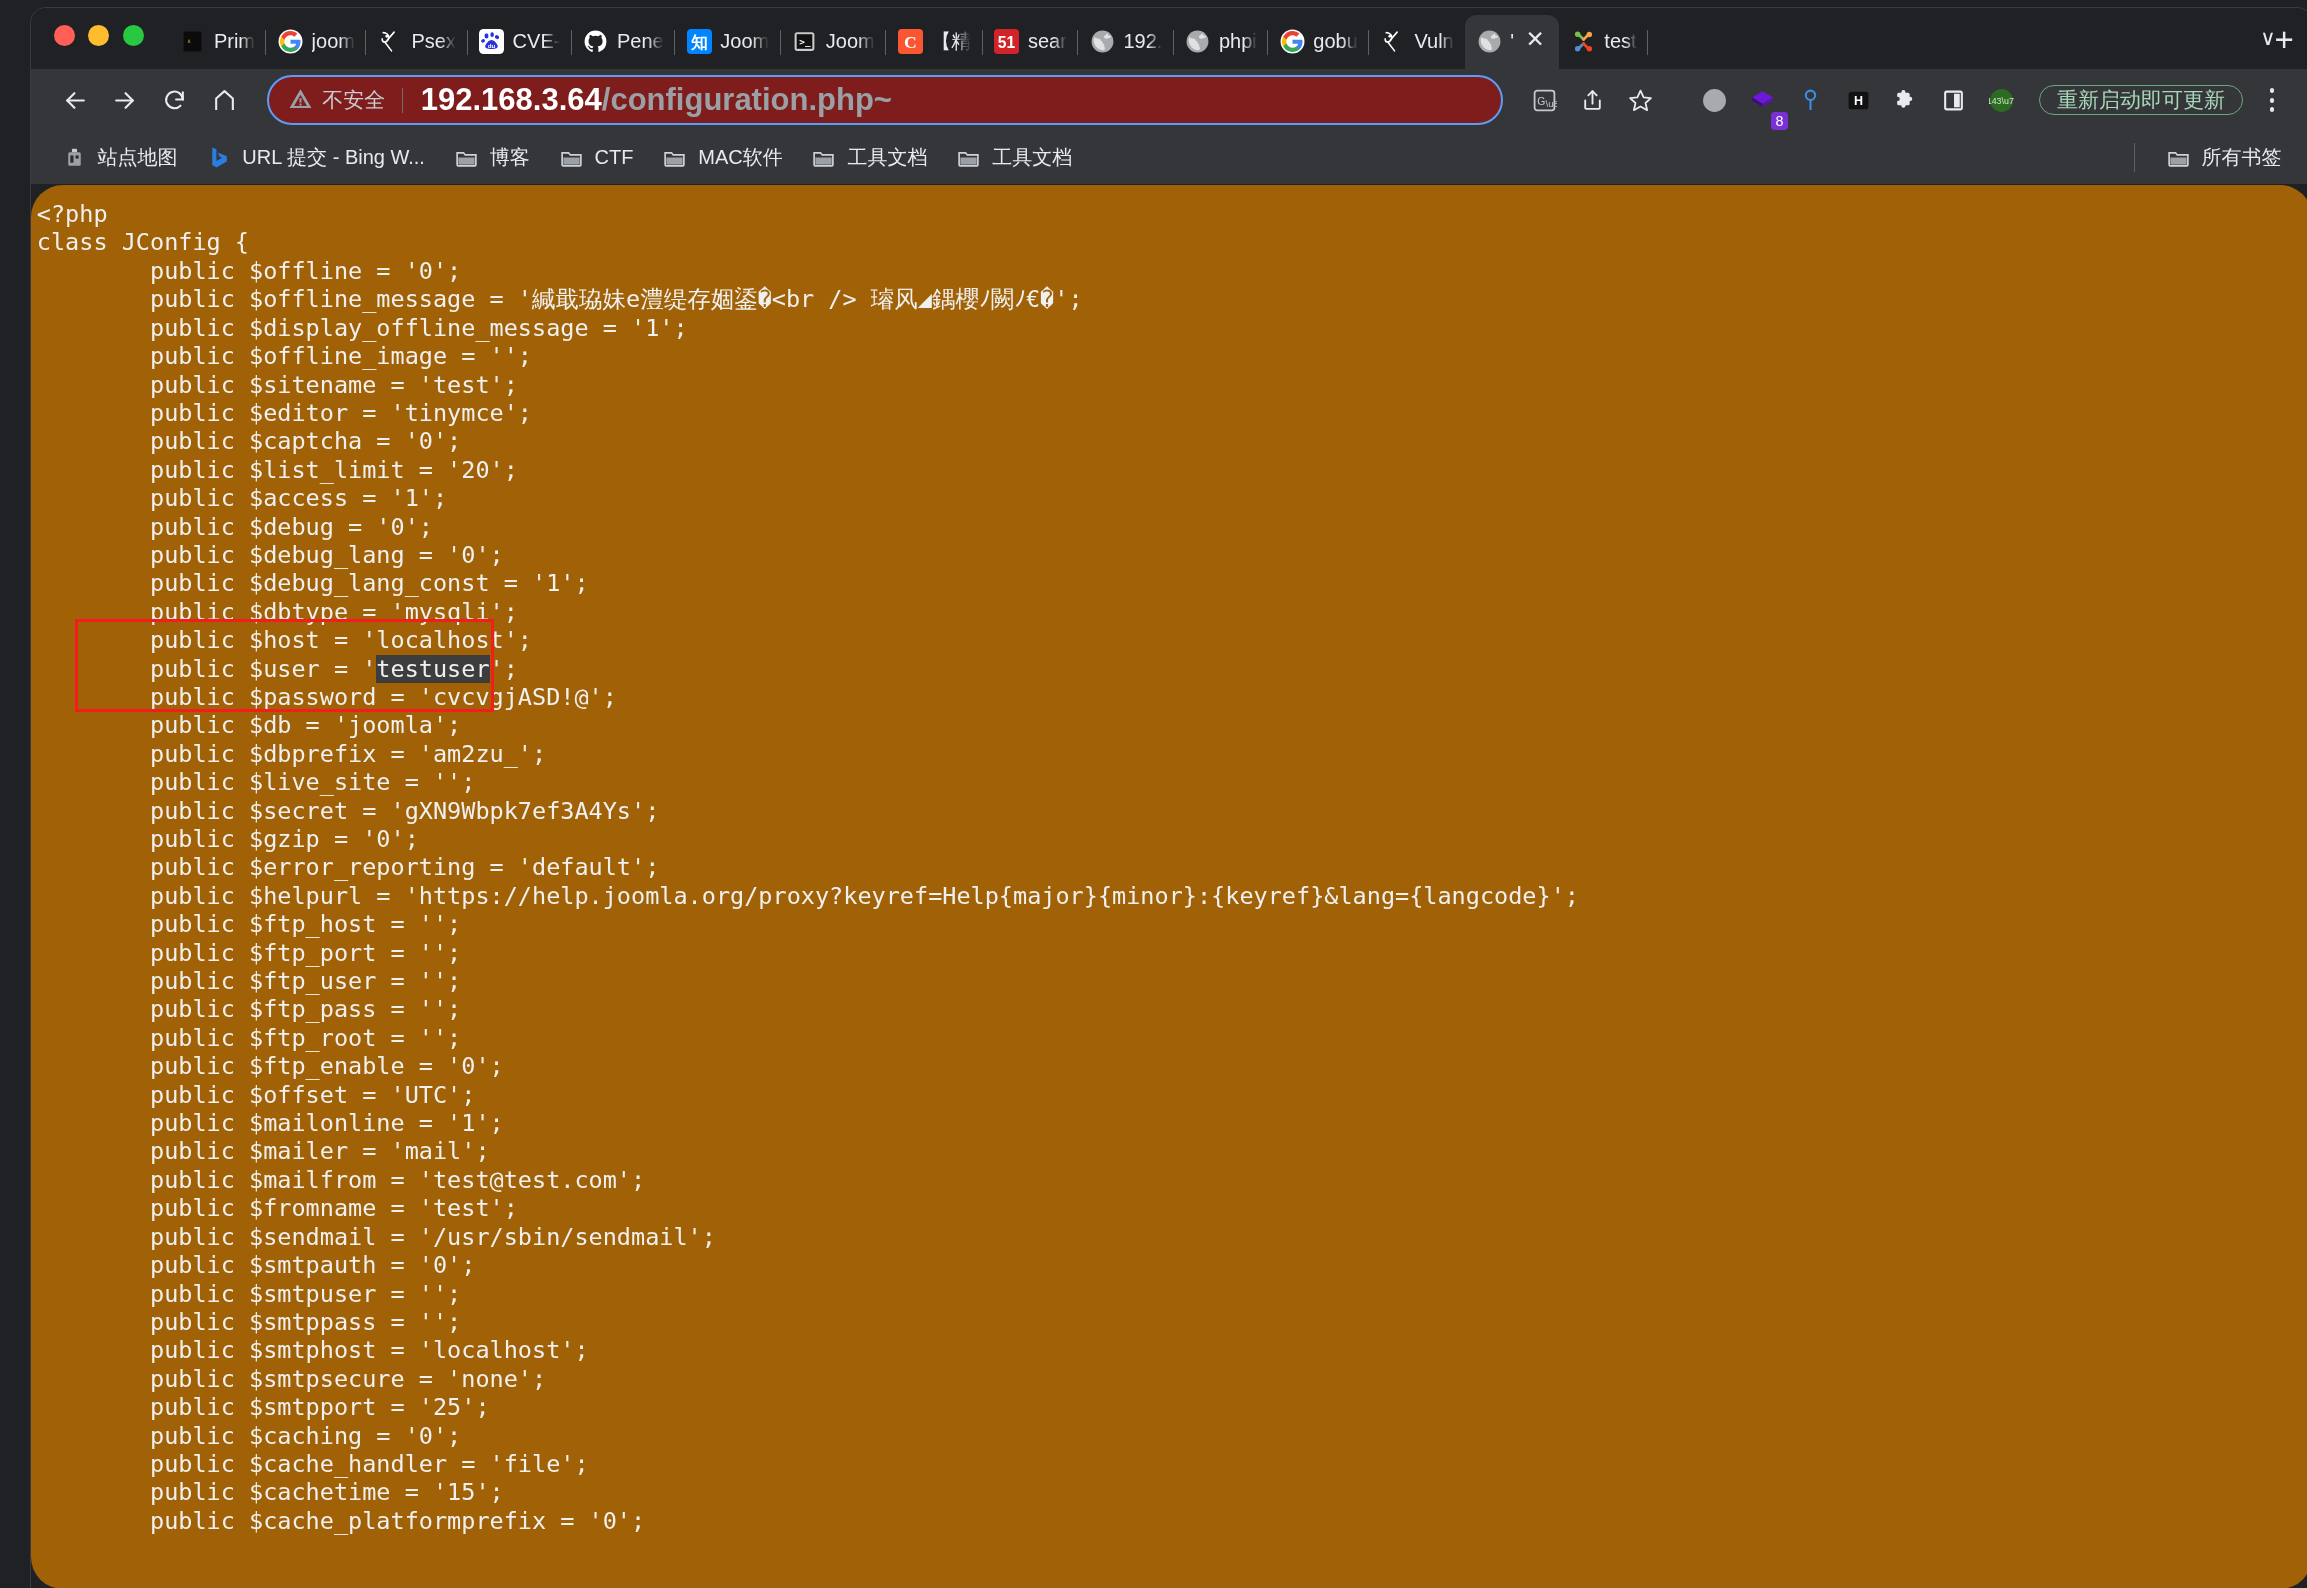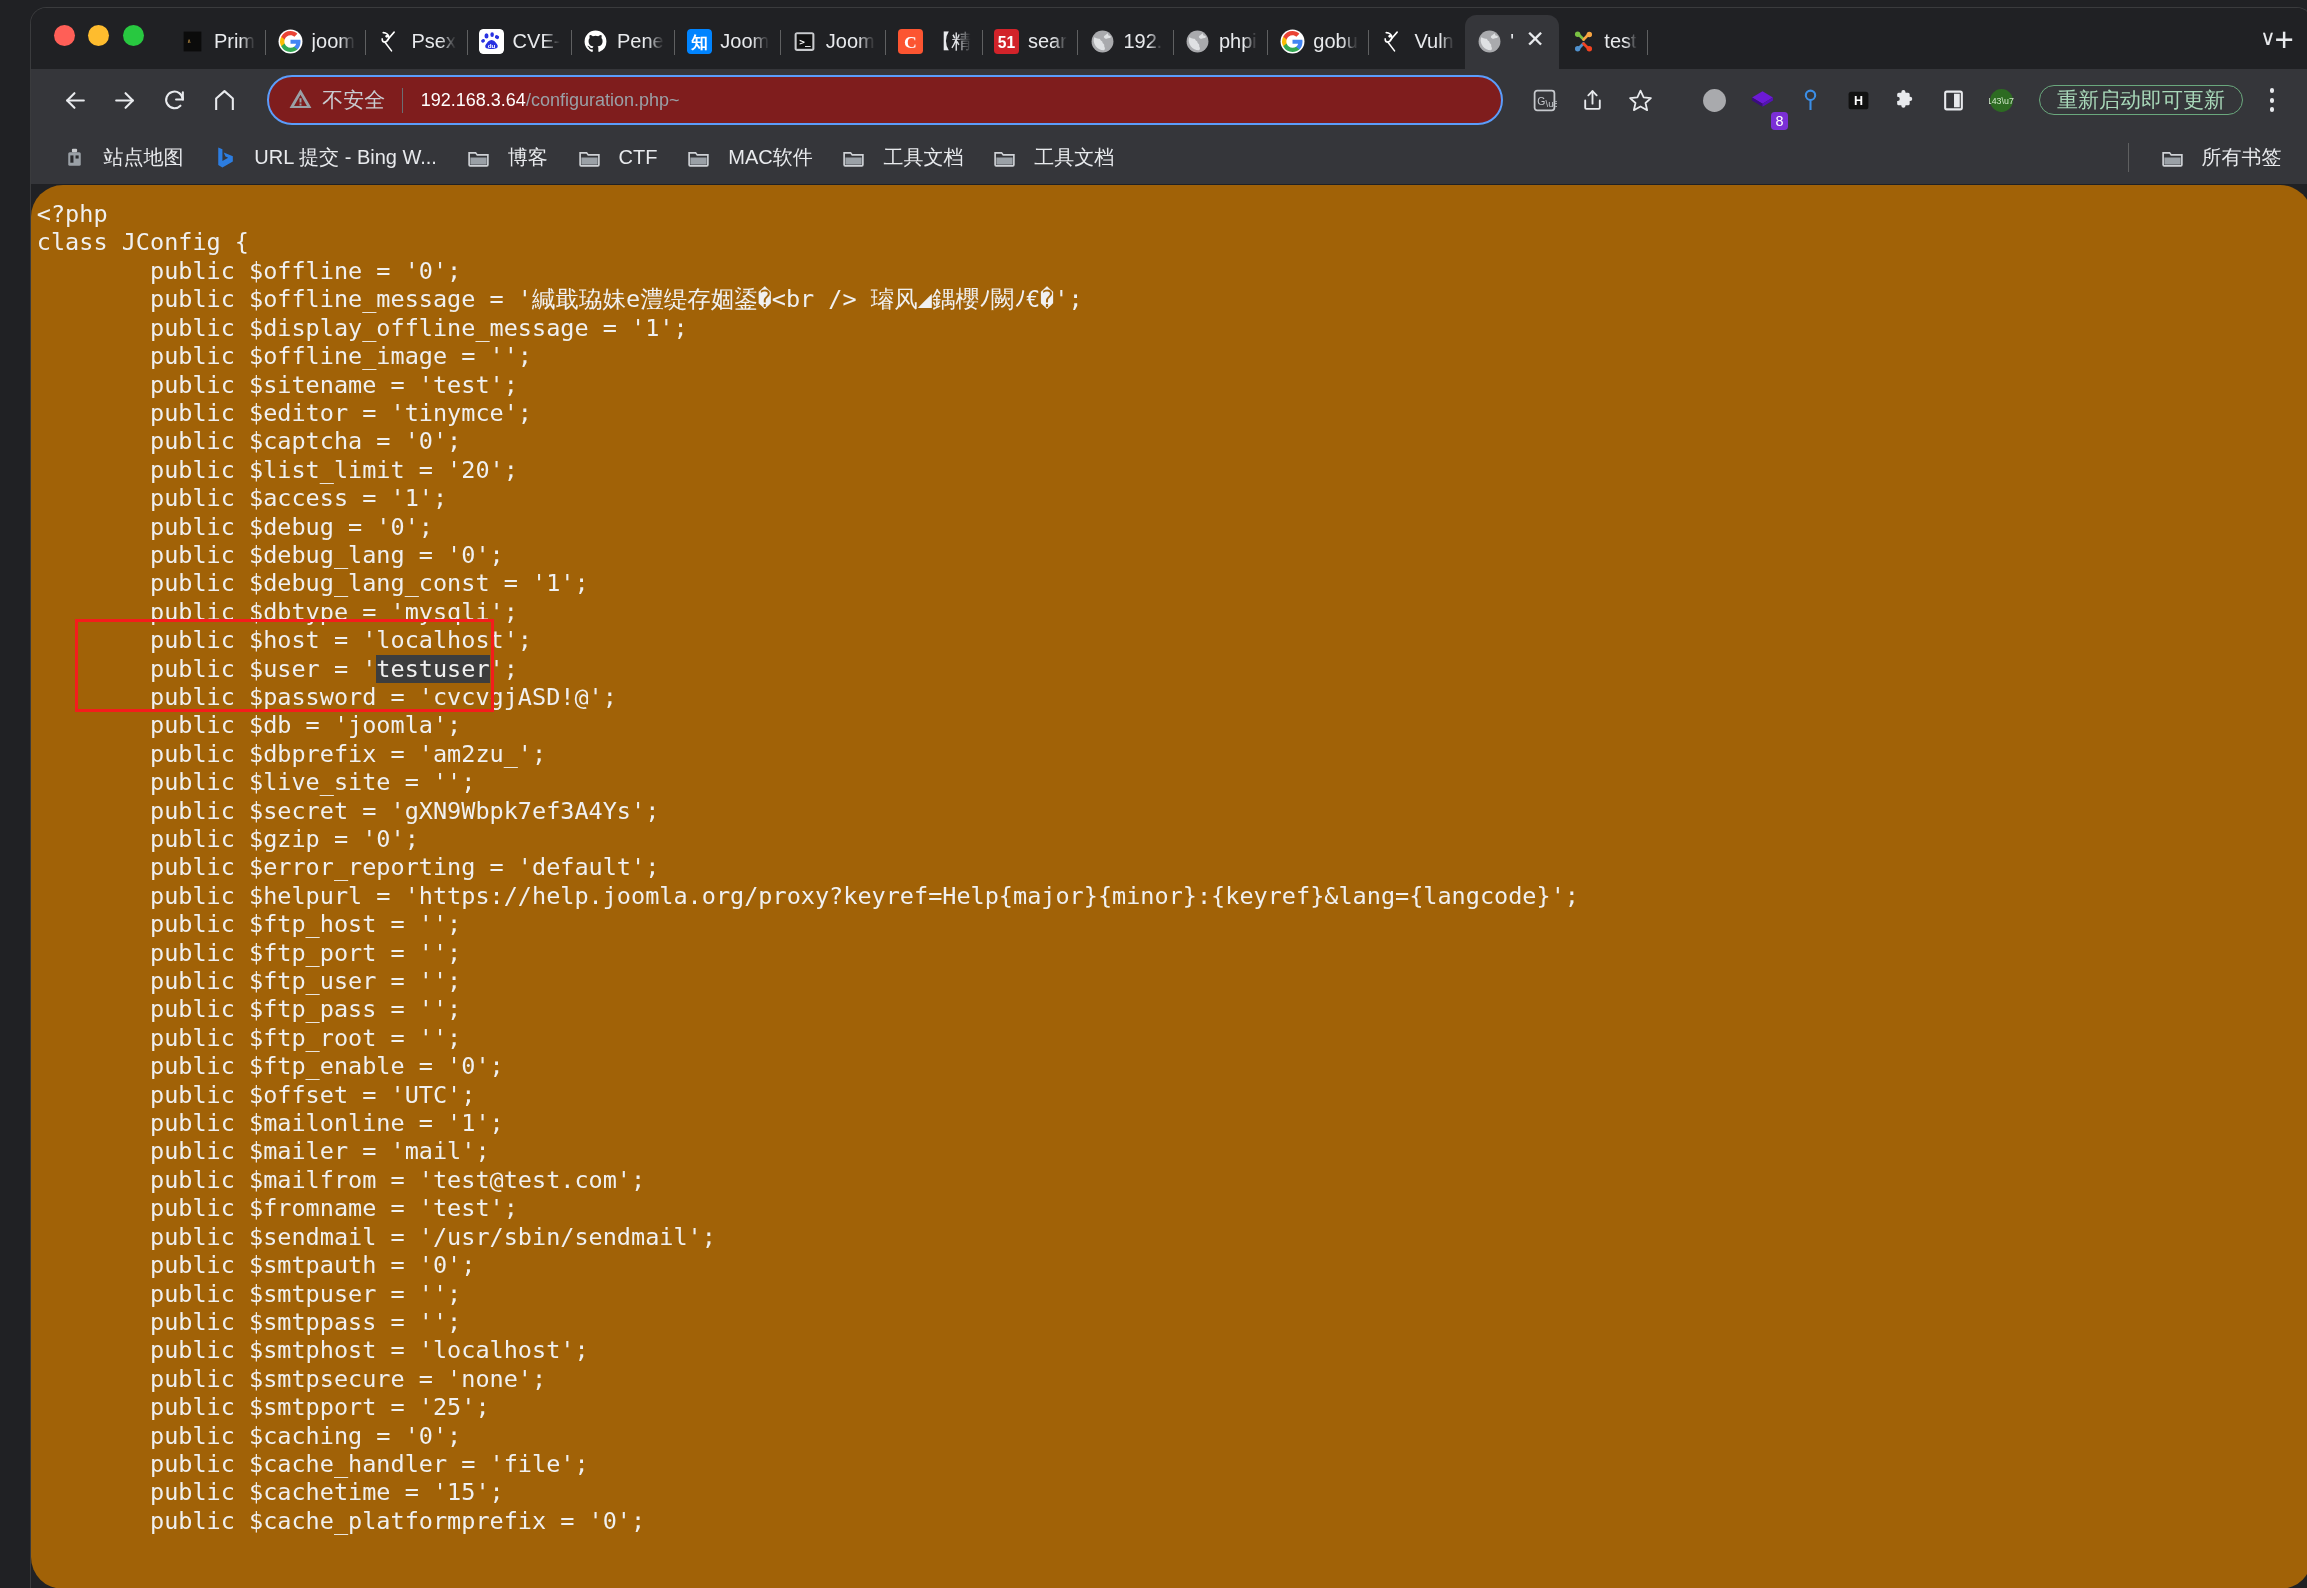--- a/index.html
+++ b/index.html
@@ -104,21 +104,21 @@
     flex: 1; height: 50px; margin: 0 15.4px;
     background: #7f1d1d;
     border: 2.9px solid #5b9dfb;
     border-radius: 25px;
     display: flex; align-items: center;
     padding: 0 19px; gap: 11.5px; min-width: 0;
   }
   #insecure-badge { display: flex; align-items: center; gap: 9.6px; flex: 0 0 auto; }
   #insecure-text { color: #c9ccd1; font-size: 21px; }
   #omni-divider { width: 1px; height: 25px; background: #6b6e72; margin: 0 5.8px; flex: 0 0 1px; }
-  #url-text { font-size: 18px; white-space: nowrap; overflow: hidden; }
+  #url-text { font-size: 31px; white-space: nowrap; overflow: hidden; font-weight: bold; }
   #url-host { color: #fff; }
   #url-path { color: #9aa0a6; }
 
   .toolbtn {
     width: 44px; height: 44px; border-radius: 50%;
     display: flex; align-items: center; justify-content: center;
     color: #e8eaed; flex: 0 0 44px;
   }
   .toolbtn svg { width: 25px; height: 25px; }
 
@@ -132,21 +132,21 @@
     align-items: center; justify-content: center; gap: 4.8px; margin-left: 5.8px;
   }
   #menu-dots i { width: 4.8px; height: 4.8px; border-radius: 50%; background: #e8eaed; display: block; }
 
   
   #bookmarks {
     height: 52px; background: #35363a;
     display: flex; align-items: center; padding: 0 19px; gap: 5.8px;
   }
   .bm {
-    display: flex; align-items: center; gap: 17px;
+    display: flex; align-items: center; gap: 11px;
     padding: 5.8px 11.5px; border-radius: 5.8px;
     color: #e8eaed; font-size: 20px; white-space: nowrap;
   }
   .bm .bm-ico { width: 25px; height: 25px; flex: 0 0 25px; display: flex; align-items: center; justify-content: center; }
   #bm-spacer { flex: 1; }
   #bm-sep { width: 1px; height: 29px; background: #5f6061; margin: 0 13.4px; }
 
   
   #page {
     position: absolute;

